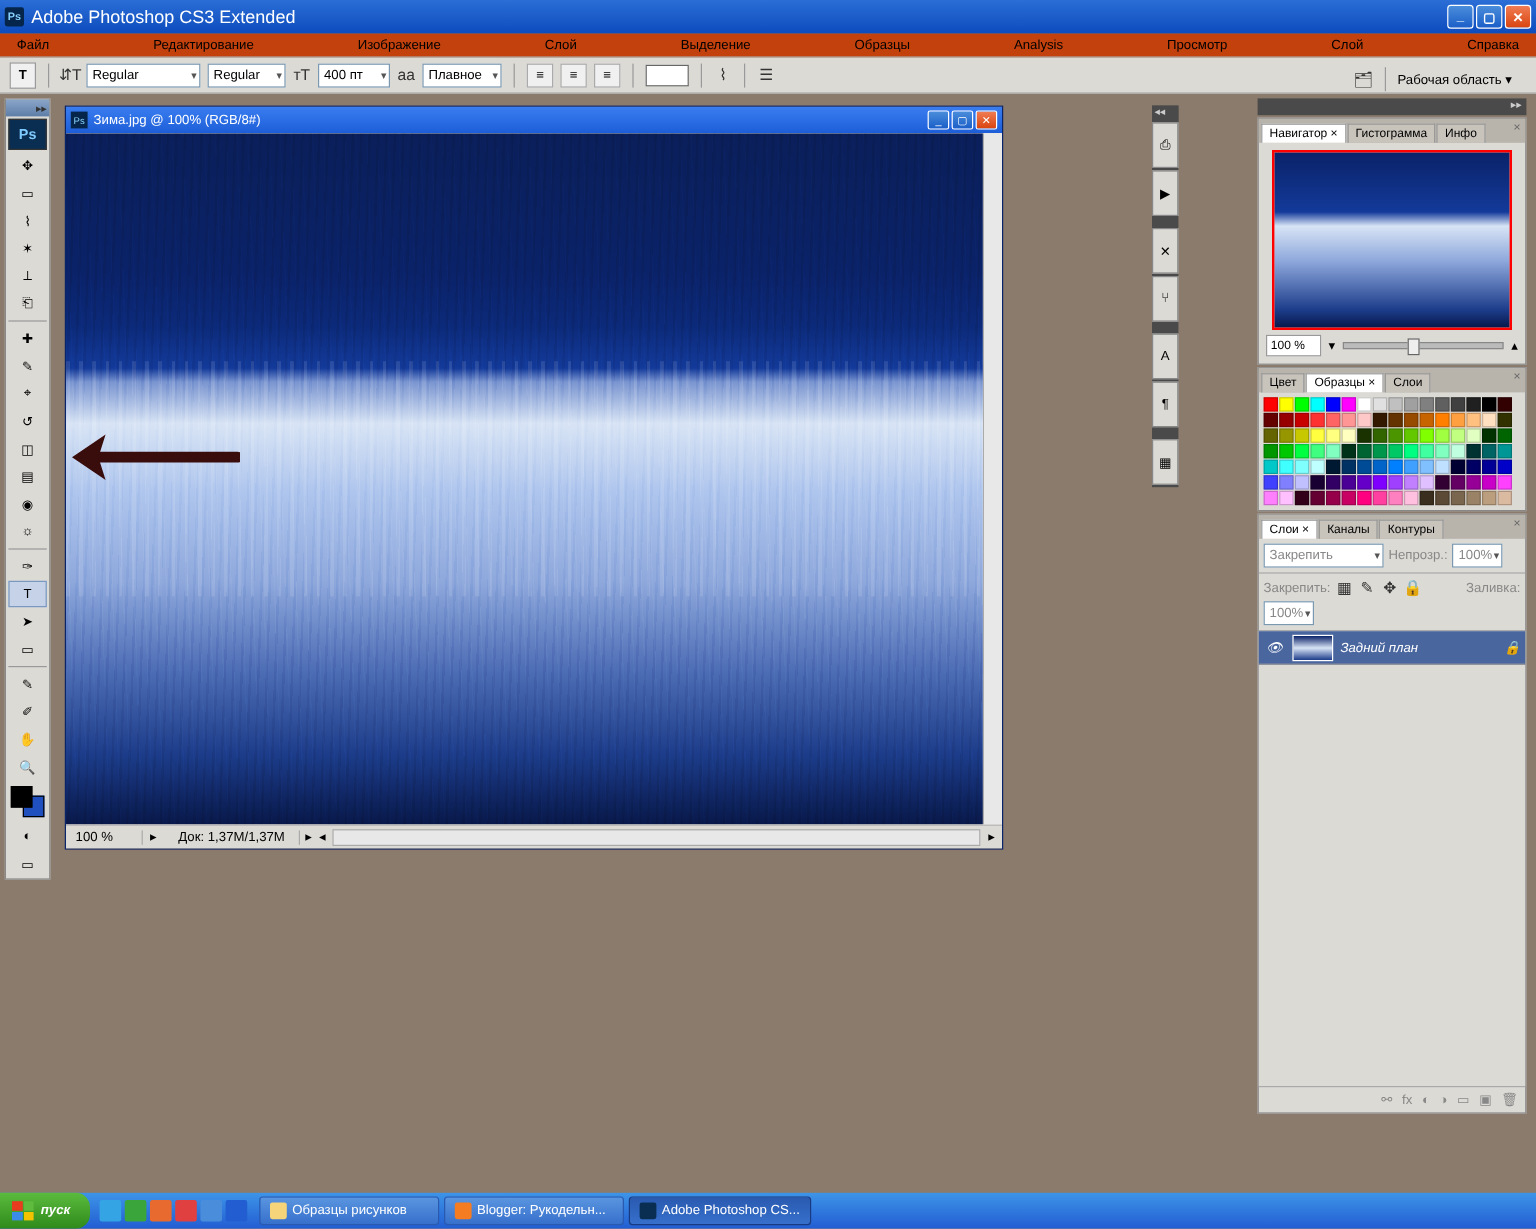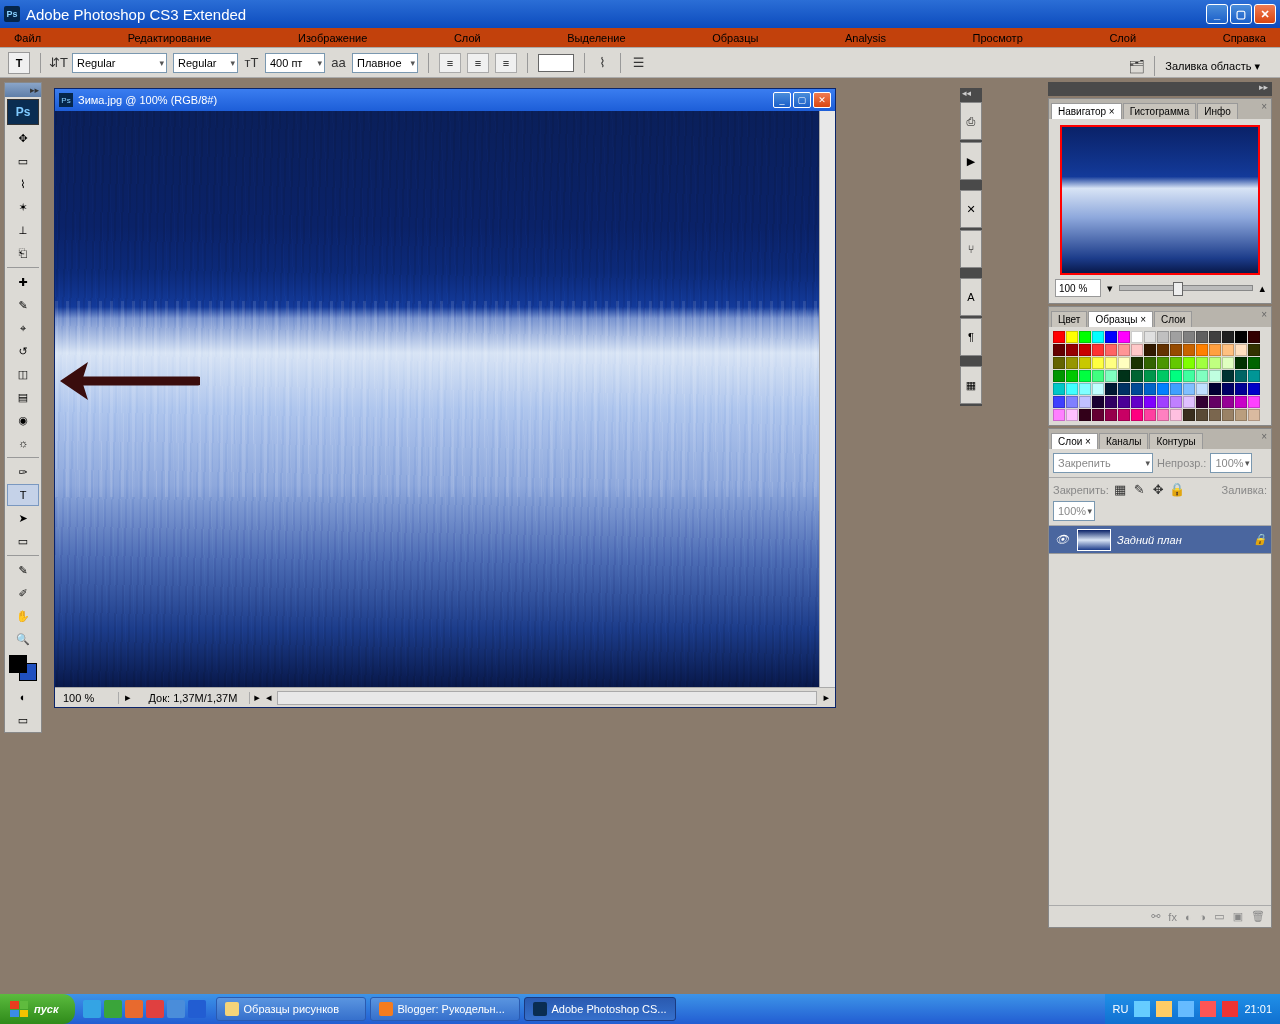--- a/index.html
+++ b/index.html
@@ -160,21 +160,21 @@
   <div class="colorbox" style="background:#fff"></div>
   <div class="sep"></div>
   <div class="sm-icon">⌇</div>
   <div class="sep"></div>
   <div class="sm-icon">☰</div>
 </div>
 
 <div class="workspace-area">
   <div class="sm-icon">🗂</div>
   <div class="sep"></div>
-  <span>Заливка область ▾</span>
+  <span>Рабочая область ▾</span>
 </div>
 
 <div class="toolbox">
   <div class="header">
       <span style="font-size:9px;color:#333">▸▸</span>
     </div>
   <div class="ps-badge">Ps</div>
   <div id="toolbox-tools">
       <div class="tool">✥</div>
       <div class="tool">▭</div>
@@ -468,22 +468,13 @@
       </div>
       <div class="task-btn">
         <div class="ticon" style="background:#f57c20"></div>
         <span>Blogger: Рукодельн...</span>
       </div>
       <div class="task-btn active">
         <div class="ticon" style="background:#0a2d52"></div>
         <span>Adobe Photoshop CS...</span>
       </div>
     </div>
-  <div class="systray">
-    <span>RU</span>
-    <div class="tray-icon" style="background:#6cf"></div>
-    <div class="tray-icon" style="background:#fc6"></div>
-    <div class="tray-icon" style="background:#6bf"></div>
-    <div class="tray-icon" style="background:#f55"></div>
-    <div class="tray-icon" style="background:#e33"></div>
-    <span>21:01</span>
-  </div>
 </div>
 
 </body></html>

